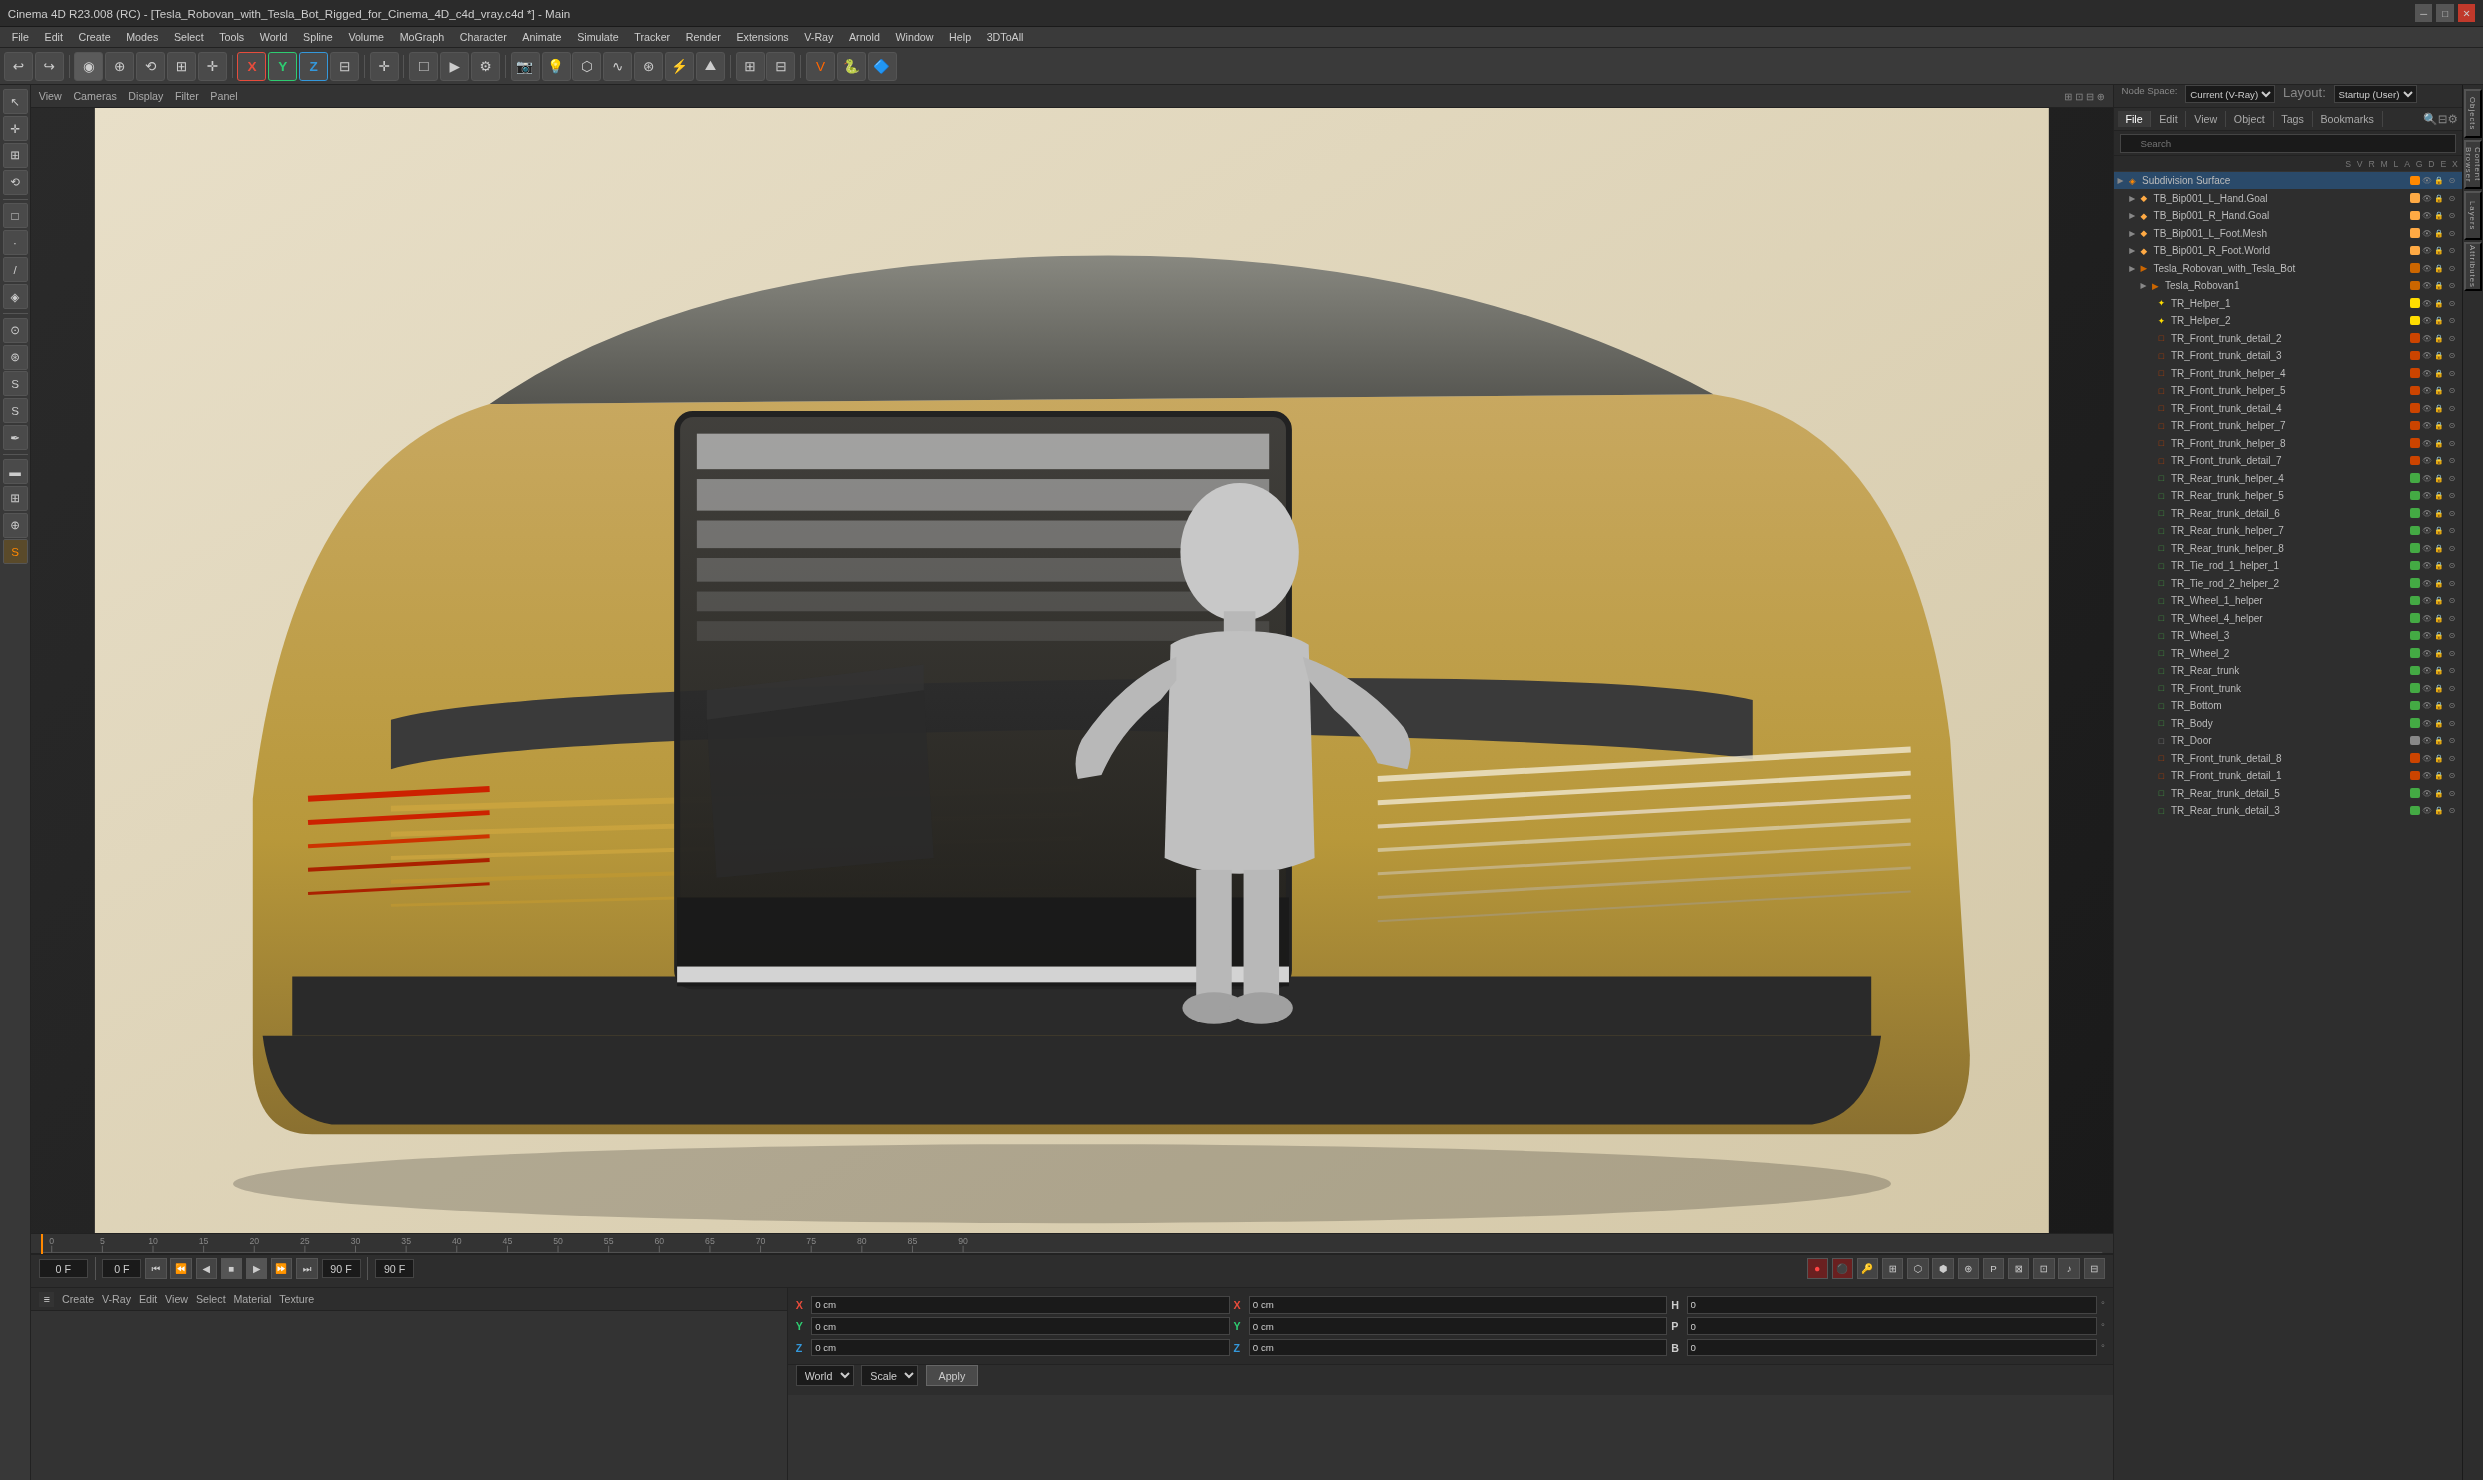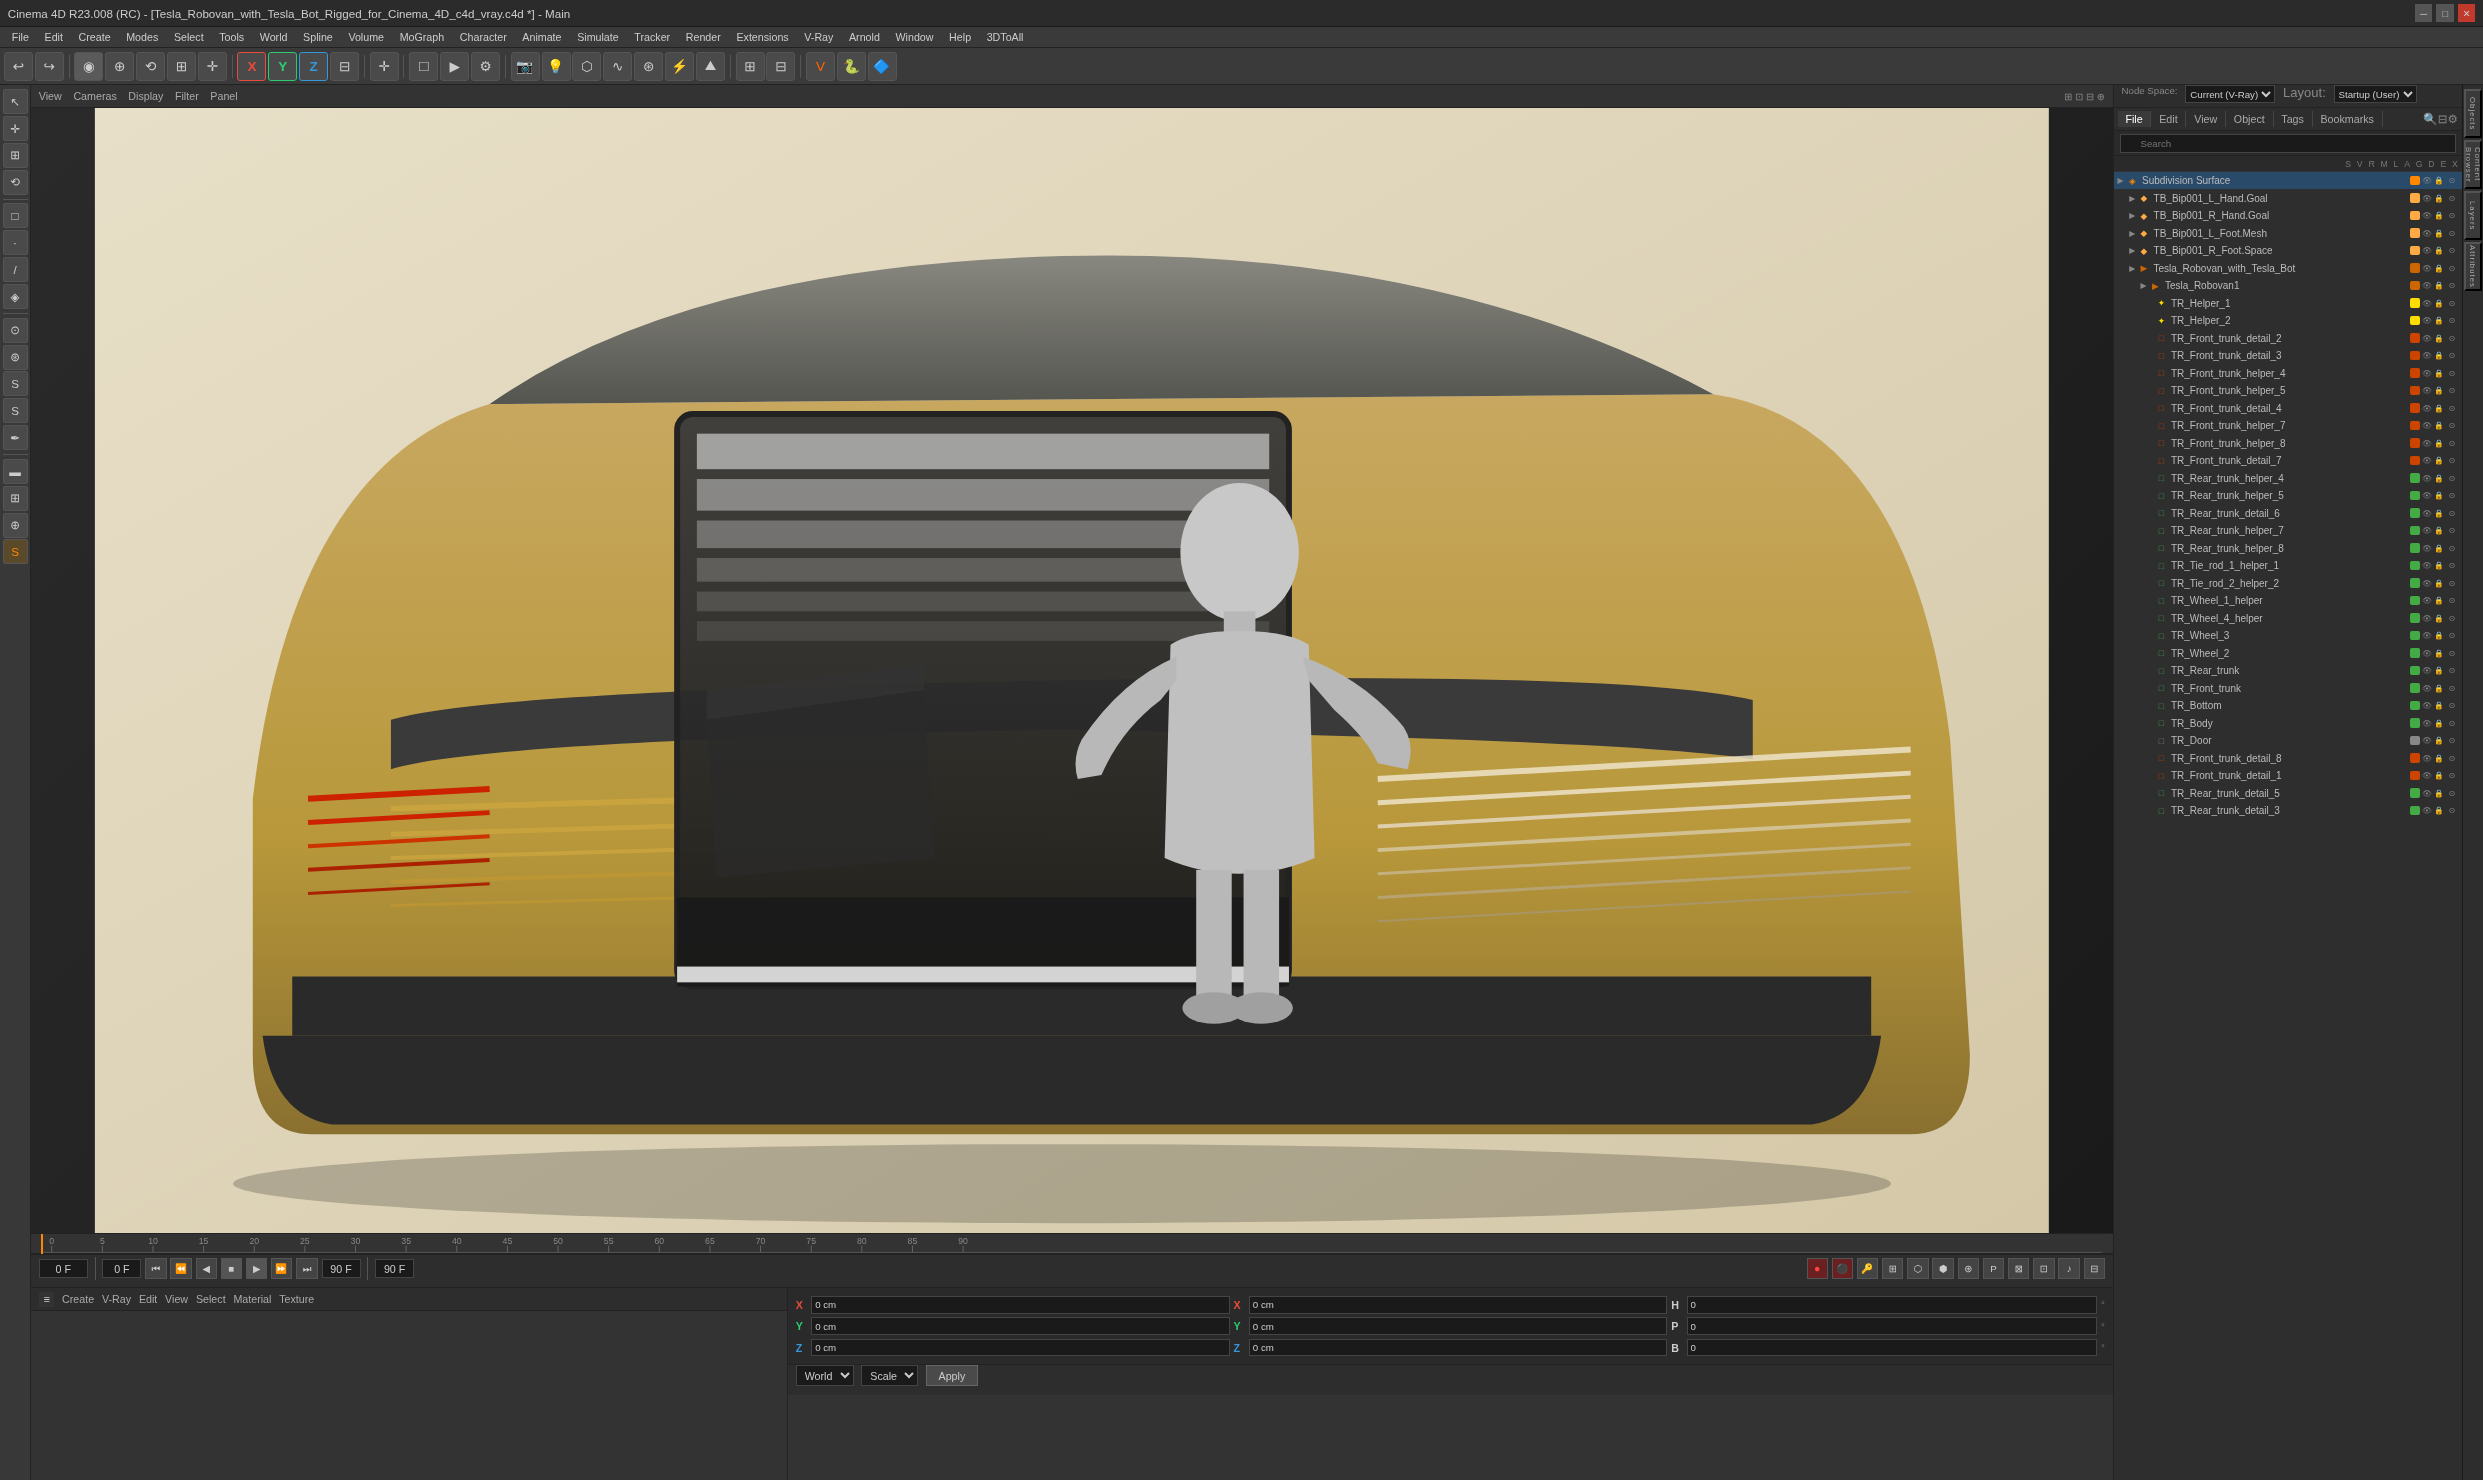--- a/index.html
+++ b/index.html
@@ -924,21 +924,21 @@
             <span class="color-dot" style="background: rgb(255, 170, 68);"></span>
             <span class="action-icon" style="font-size: 7.8px;">👁</span>
             <span class="action-icon" style="font-size: 7.8px;">🔒</span>
             <span class="action-icon" style="font-size: 7.8px;">⊙</span>
           </div>
         </div>
         <div class="tree-item">
           <span class="indent" style="width: 11.6px;"></span>
           <span style="font-size: 7.8px; margin-right: 1.9px; color: rgb(136, 136, 136);">▶</span>
           <span class="item-icon" style="color: rgb(255, 170, 68);">◆</span>
-          <span class="item-name">TB_Bip001_R_Foot.Space</span>
+          <span class="item-name">TB_Bip001_R_Foot.World</span>
           <div class="item-actions">
             <span class="color-dot" style="background: rgb(255, 170, 68);"></span>
             <span class="action-icon" style="font-size: 7.8px;">👁</span>
             <span class="action-icon" style="font-size: 7.8px;">🔒</span>
             <span class="action-icon" style="font-size: 7.8px;">⊙</span>
           </div>
         </div>
         <div class="tree-item">
           <span class="indent" style="width: 11.6px;"></span>
           <span style="font-size: 7.8px; margin-right: 1.9px; color: rgb(136, 136, 136);">▶</span>

